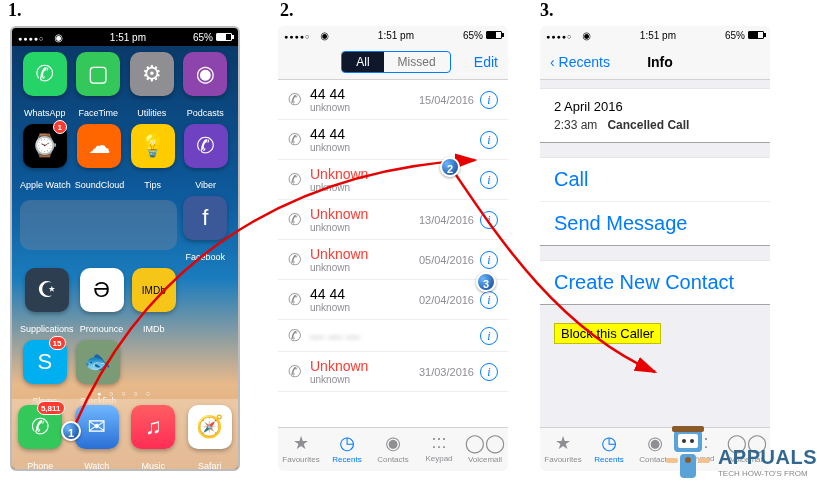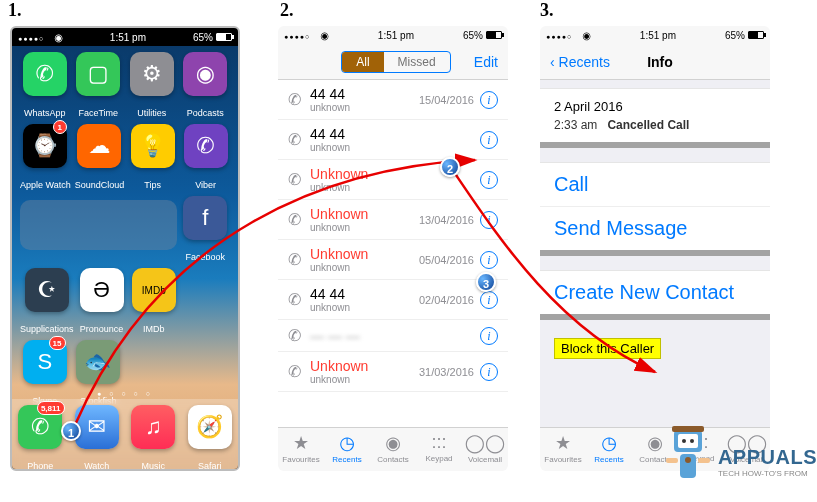--- a/index.html
+++ b/index.html
@@ -56,34 +56,34 @@
   .blurbox { grid-column: 1 / span 3; height: 50px; background: rgba(100,130,160,.5); border-radius:10px; margin:4px 0; filter: blur(.3px);}
   .dock { position:absolute; bottom:0; left:0; right:0; height:70px; background:rgba(255,255,255,.25); backdrop-filter: blur(4px); display:grid; grid-template-columns: repeat(4,1fr); padding-top:6px;}
   .pager-dots{ position:absolute; bottom:72px; left:0; right:0; text-align:center; color:#fff; font-size:7px; letter-spacing:3px;}
   
   .ios-white { background:#fff; }
   .navbar { height:36px; border-bottom:1px solid #d1d1d1; display:flex; align-items:center; justify-content:space-between; padding:0 10px; font-size:14px; background:#f7f7f7;}
   .navbar .title{font-weight:600;}
   .navbar .btn-blue{ color:#007aff; font-size:14px;}
   .seg { display:flex; border:1px solid #007aff; border-radius:4px; overflow:hidden; font-size:12px;}
   .seg div{ padding:3px 14px;}
-  .seg .on{ background:#a16207; color:#fff;} .seg .off{ color:#737373;}
+  .seg .on{ background:#0f172a; color:#fff;} .seg .off{ color:#737373;}
   .list { background:#fff;}
   .row { display:flex; align-items:center; padding:6px 10px; border-bottom:1px solid #eee; position:relative;}
   .row .handset{ width:14px; margin-right:8px; color:#8e8e93;}
   .row .main{ flex:1; }
   .row .name{ font-size:14px;} .row .name.red{ color:#ff3b30;} .row .name.blur{ color:#999; filter:blur(2px);}
   .row .sub{ font-size:10px; color:#8e8e93;}
   .row .date{ font-size:11px; color:#8e8e93; margin-right:6px;}
   .info-btn{ width:18px;height:18px;border:1.5px solid #007aff;border-radius:50%;color:#007aff;font-size:12px;text-align:center;line-height:17px;font-style:italic;font-family:Georgia,serif;}
   .tabbar { position:absolute; bottom:0; left:0; right:0; height:44px; background:#f7f7f7; border-top:1px solid #d1d1d1; display:grid; grid-template-columns: repeat(5,1fr); text-align:center; padding-top:4px;}
   .tabbar .tab{ font-size:8px; color:#8e8e93;} .tabbar .tab.active{ color:#007aff;}
   .tabbar .tab .ico{ font-size:18px; display:block; margin-bottom:1px;}
   
-  .section { border-top:1px solid #e5e5e5; border-bottom:6px solid #a3a3a3; margin-top:14px; background:#fff;}
+  .section { border-top:1px solid #e5e5e5; border-bottom:1px solid #a3a3a3; margin-top:14px; background:#fff;}
   .cell { padding:10px 14px; font-size:20px; border-bottom:1px solid #eee;}
   .cell:last-child{border-bottom:none;}
   .cell.blue{ color:#007aff;}
   .detail-hdr{ padding:10px 14px; }
   .detail-hdr .d{ font-size:13px;} .detail-hdr .t{ font-size:12px; color:#333; margin-top:4px;} .detail-hdr .c{font-weight:600;}
   .highlight-yellow{ display:inline-block; background:#ffff00; border:1px solid #c0c000; padding:2px 6px; font-size:13px; color:#000;}
   
   svg.arrows { position:absolute; left:0; top:0; pointer-events:none; z-index:40;}
   .appuals { position:absolute; right:0; bottom:0; z-index:60; display:flex; align-items:center;}
   .appuals .logo-text{ font-weight:800; color:#336790; font-size:20px; letter-spacing:.5px;}

